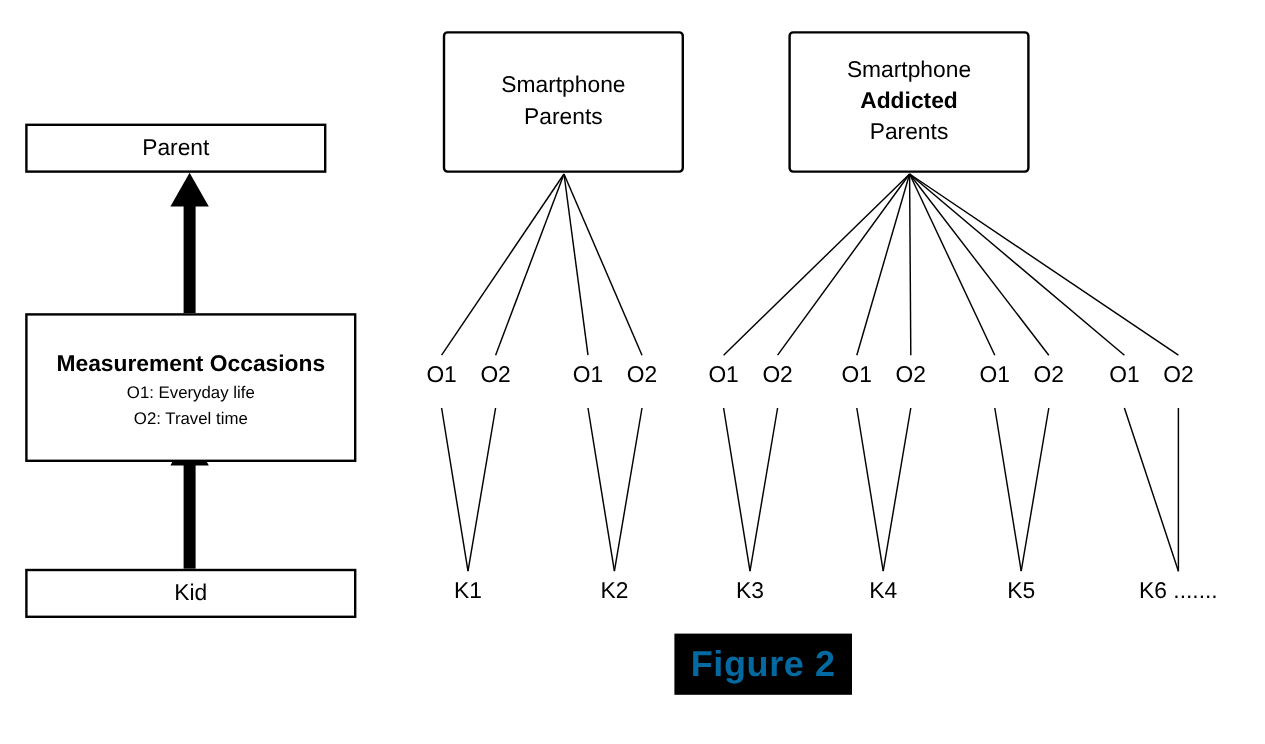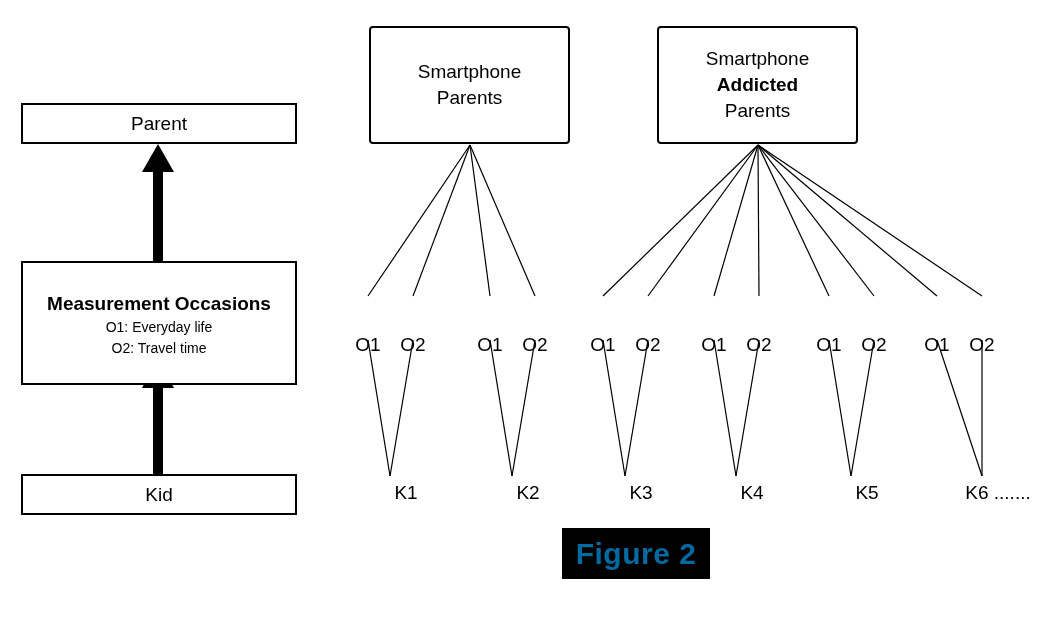--- a/index.html
+++ b/index.html
@@ -24,21 +24,21 @@
     background: #ffffff;
     display: flex;
     flex-direction: column;
     align-items: center;
     justify-content: center;
     text-align: center;
   }
   #parent-box {
     left: 21px;
     top: 103px;
-    width: 276px;
+    width: 251px;
     height: 41px;
   }
   #measurement-box {
     left: 21px;
     top: 261px;
     width: 276px;
     height: 124px;
     padding-top: 4px;
   }
   #kid-box {
@@ -92,22 +92,22 @@
   .group-line.bold {
     font-weight: bold;
   }
   .node-label {
     position: absolute;
     font-size: 19px;
     line-height: 19px;
     white-space: nowrap;
     transform: translateX(-50%);
   }
-  .o-label { top: 303px; margin-top: 32px; }
-  .k-label { top: 483px; margin-left: 16px; }
+  .o-label { top: 303px; }
+  .k-label { top: 483px; }
   #edges-layer {
     position: absolute;
     left: 0;
     top: 0;
     width: 1054px;
     height: 620px;
     pointer-events: none;
   }
   
   #figure-caption {

